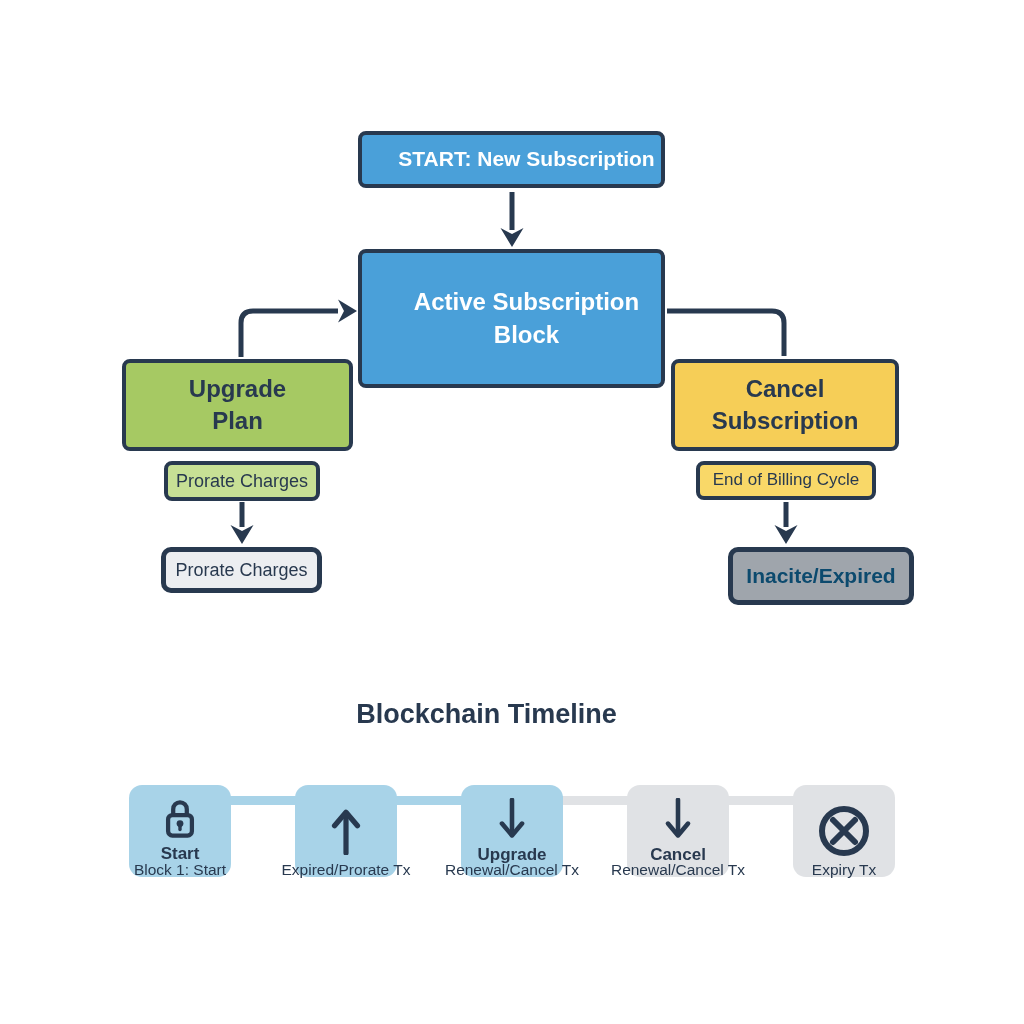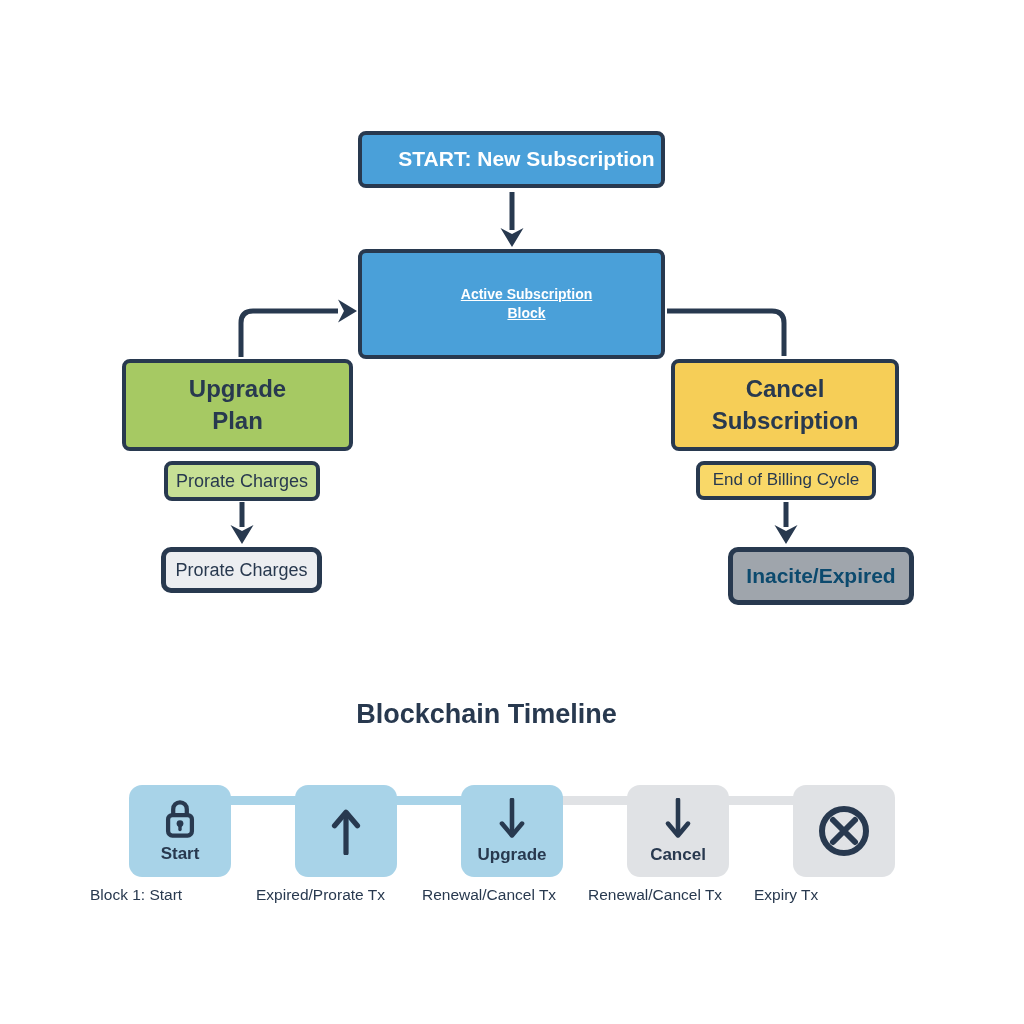--- a/index.html
+++ b/index.html
@@ -17,21 +17,21 @@
   .box .ln{display:block;}
   .blue-fill{background:var(--blue,#4aa0d9);color:#ffffff;font-weight:bold;padding-left:30px;}
   .green-fill{background:var(--green,#a6c963);font-weight:bold;}
   .green-light-fill{background:var(--green-light,#c7e095);}
   .yellow-fill{background:var(--yellow,#f6ce57);font-weight:bold;}
   .yellow-light-fill{background:var(--yellow-light,#f9d868);}
   .gray-light-fill{background:var(--gray-light,#eceef1);border-width:5px;border-radius:10px;}
   .gray-dark-fill{background:var(--gray-dark,#9fa5ac);color:#0c4a6e;font-weight:bold;border-width:5px;border-radius:10px;margin-left:35px;}
 
   #start-box{left:358px;top:131px;width:307px;height:57px;font-size:21px;}
-  #active-box{left:358px;top:249px;width:307px;height:110px;font-size:14px;text-decoration:underline;}
+  #active-box{left:358px;top:249px;width:307px;height:139px;font-size:24px;}
   #upgrade-box{left:122px;top:359px;width:231px;height:92px;font-size:24px;}
   #prorate-green-box{left:164px;top:461px;width:156px;height:40px;font-size:18px;}
   #prorate-gray-box{left:161px;top:547px;width:161px;height:46px;font-size:18px;}
   #cancel-box{left:671px;top:359px;width:228px;height:92px;font-size:24px;}
   #billing-box{left:696px;top:461px;width:180px;height:39px;font-size:17px;text-align:right;}
   #inactive-box{left:693px;top:547px;width:186px;height:58px;font-size:21px;}
 
   #connector-svg{position:absolute;left:0;top:0;pointer-events:none;}
 
   .timeline-title{
@@ -49,21 +49,21 @@
   }
   .tl-blue{background:var(--timeline-blue,#a8d3e8);}
   .tl-gray{background:var(--timeline-gray,#e0e2e5);}
   .tl-block .inner-label{font-size:17px;font-weight:bold;color:var(--navy,#28394f);margin-top:5px;}
   #tl-block-1{left:129px;}
   #tl-block-2{left:295px;}
   #tl-block-3{left:461px;}
   #tl-block-4{left:627px;}
   #tl-block-5{left:793px;}
   .tl-caption{
-    position:absolute;top:886px;width:180px;text-align:left;
+    position:absolute;top:861px;width:180px;text-align:center;
     font-size:15.5px;color:var(--navy,#28394f);
   }
   #tl-caption-1{left:90px;}
   #tl-caption-2{left:256px;}
   #tl-caption-3{left:422px;}
   #tl-caption-4{left:588px;}
   #tl-caption-5{left:754px;}
   .icon-svg{display:block;}
 </style>
 </head>

